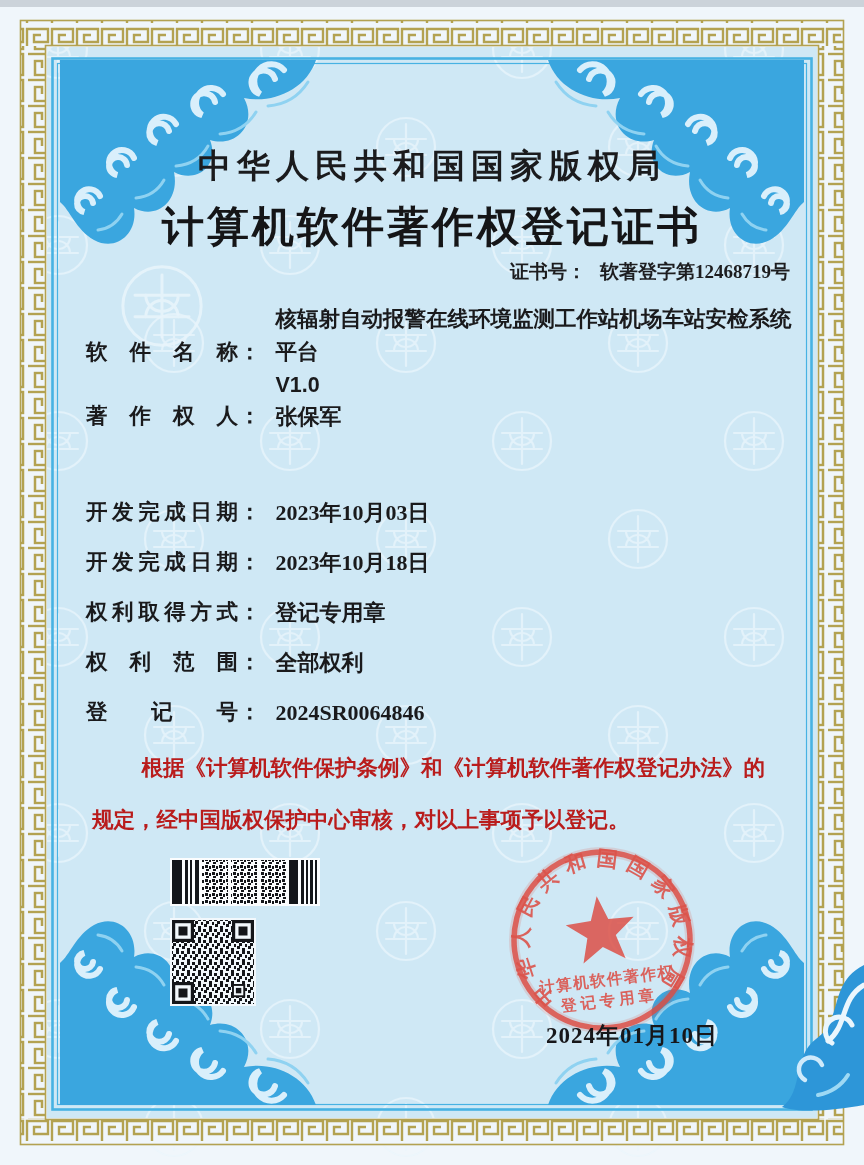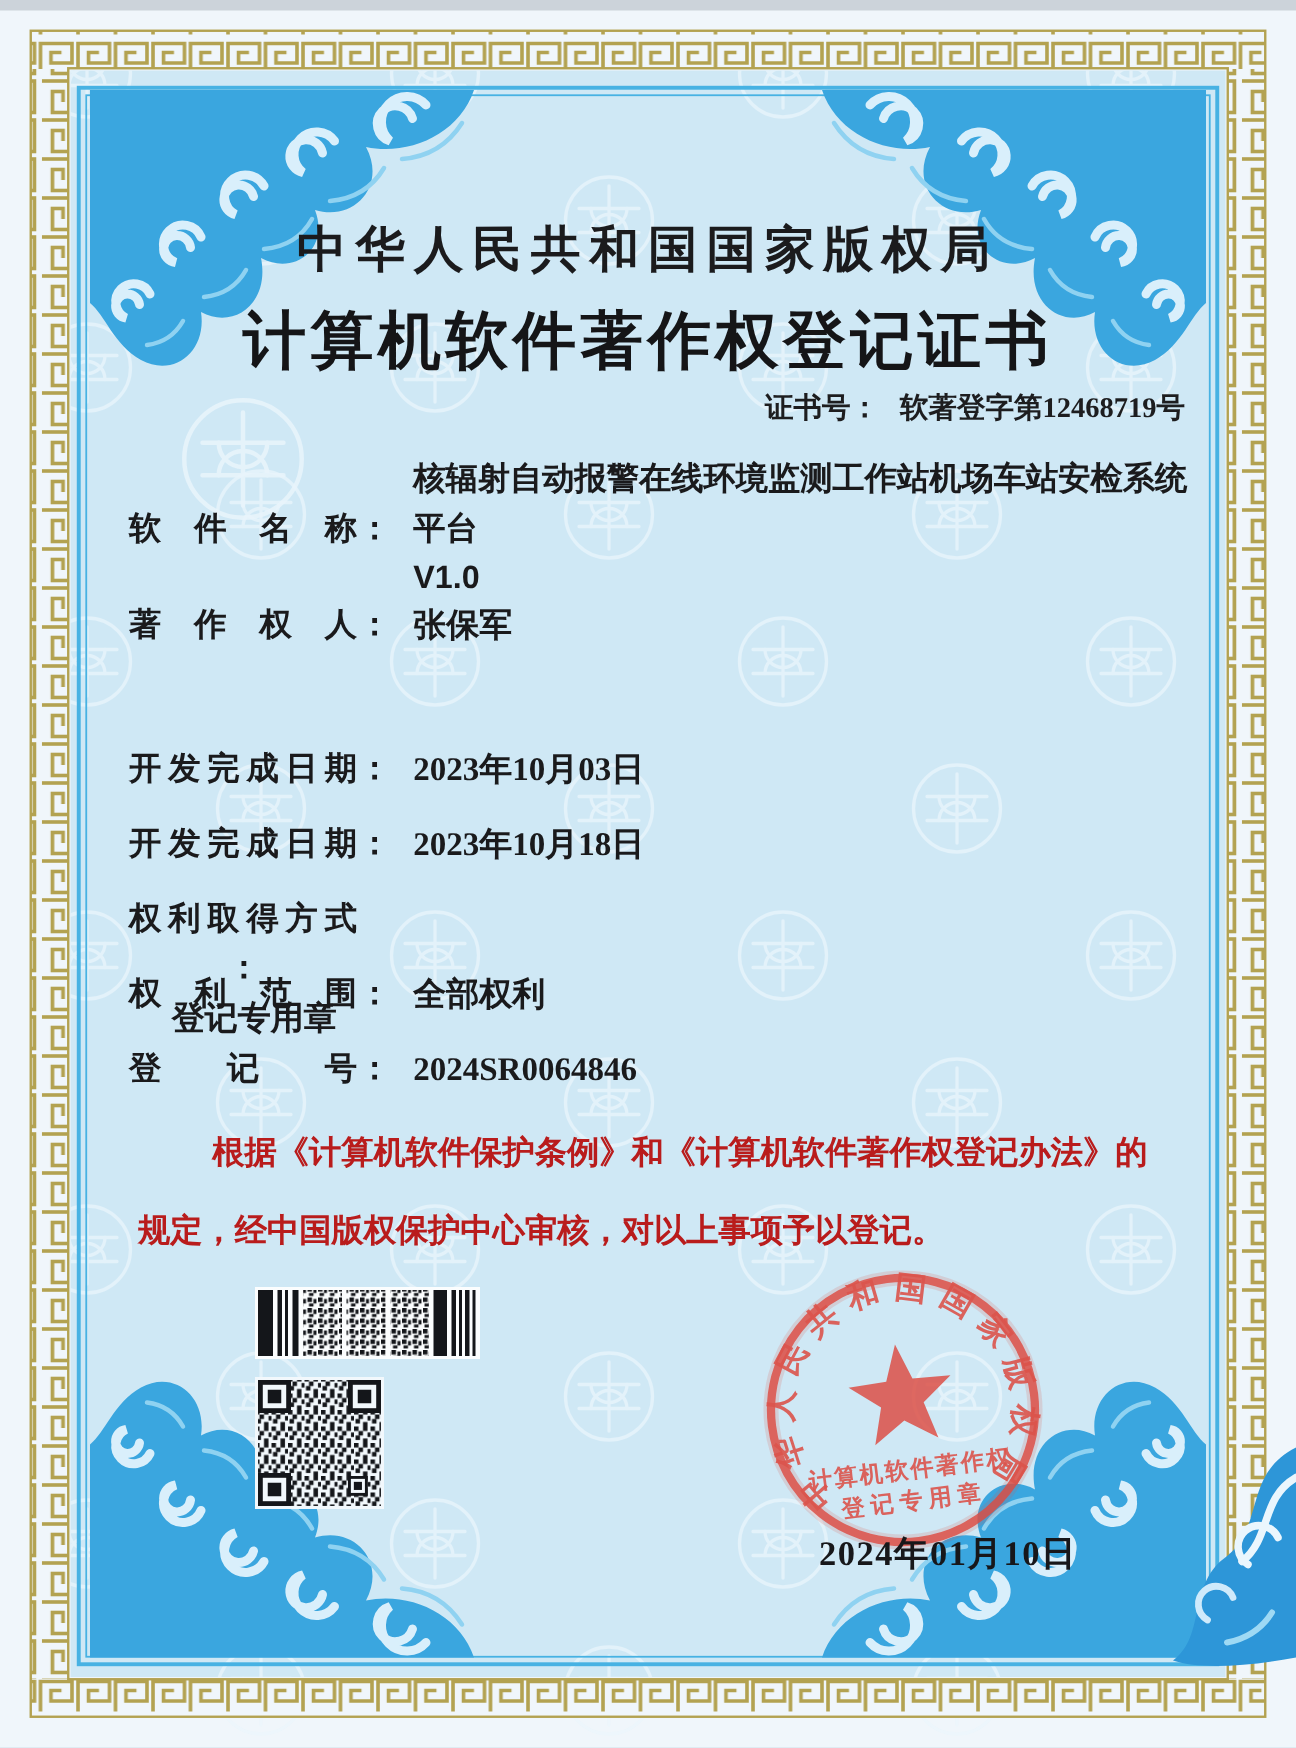--- a/index.html
+++ b/index.html
@@ -161,21 +161,21 @@
         <span class="colon">：</span>
       <span class="val">2023年10月03日</span>
     </div>
 
     <div class="row" style="top:546px;">
       <span class="lbl">开发完成日期</span>
         <span class="colon">：</span>
       <span class="val">2023年10月18日</span>
     </div>
 
-    <div class="row" style="top:596px;flex-direction:column;">
+    <div class="row" style="top:596px;">
       <span class="lbl">权利取得方式</span>
         <span class="colon">：</span>
       <span class="val">登记专用章</span>
     </div>
 
     <div class="row" style="top:646px;">
       <span class="lbl">权利范围</span>
         <span class="colon">：</span>
       <span class="val">全部权利</span>
     </div>

